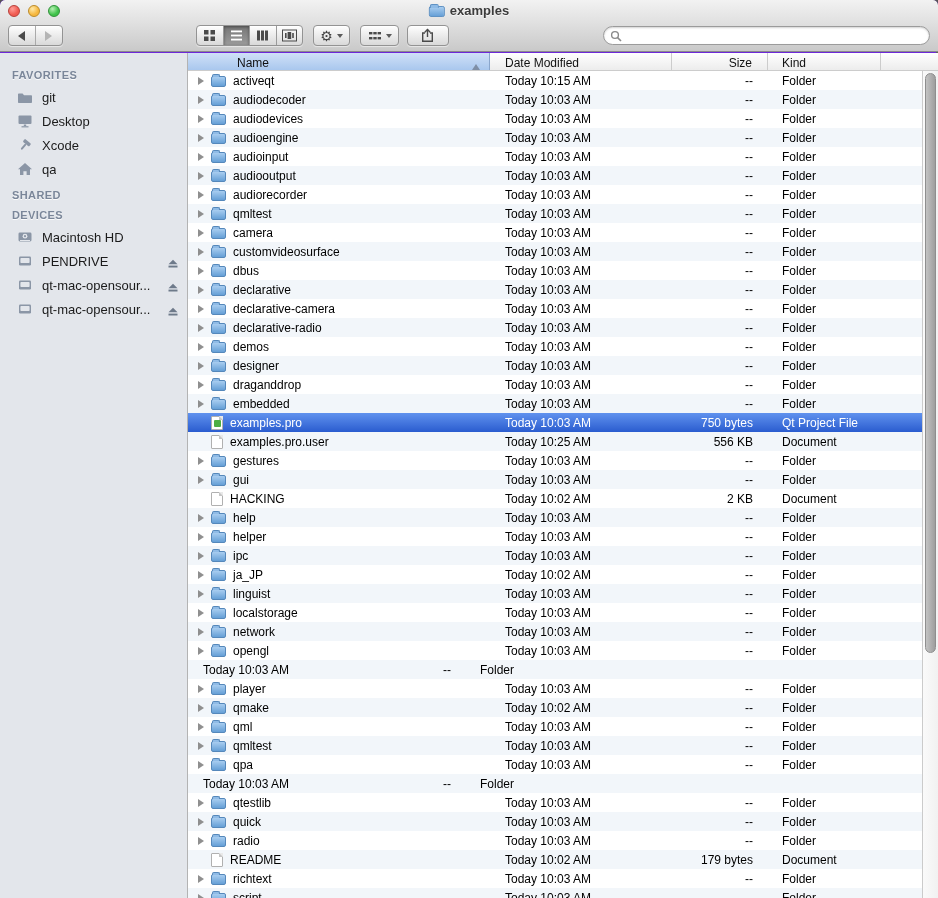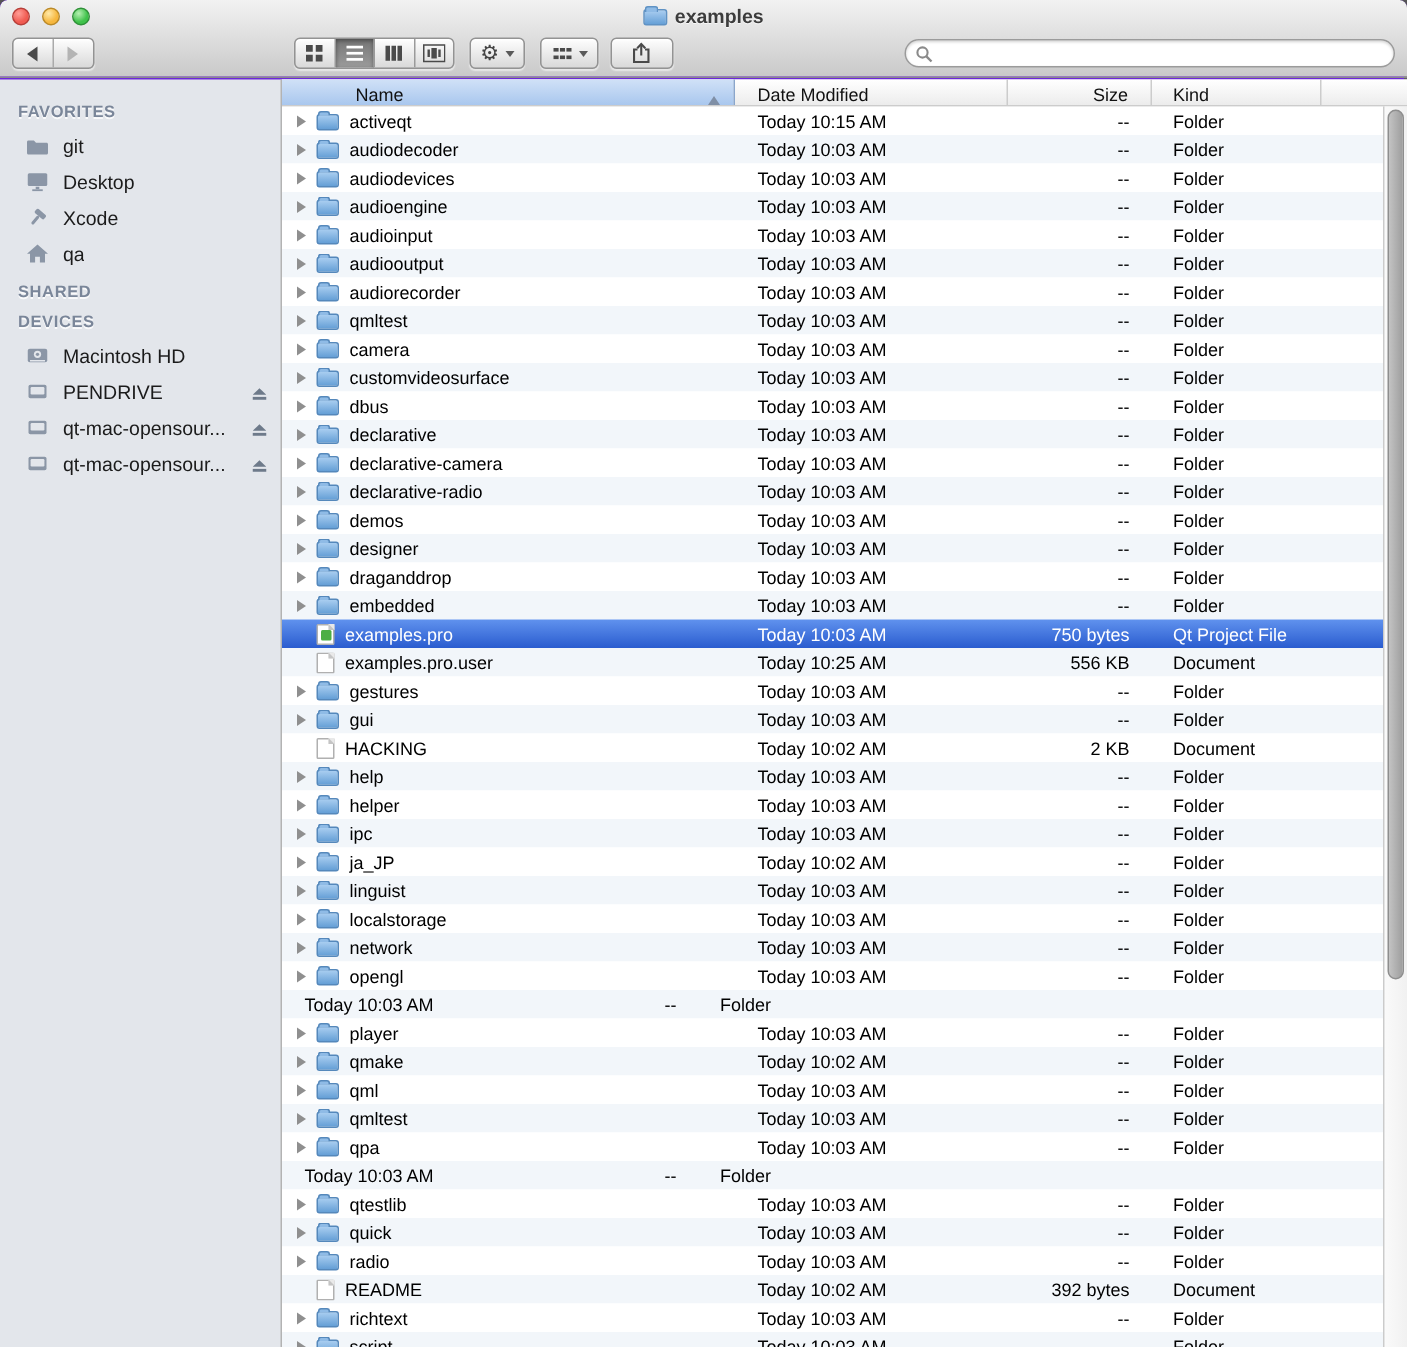--- a/index.html
+++ b/index.html
@@ -735,21 +735,21 @@
             <span class="cell size">--</span>
             <span class="cell kind">Folder</span>
           </div>
           <div class="row">
             <span class="cell name">
               <span class="disc hidden"></span>
               <span class="ficon doc"></span>
               <span class="fname">README</span>
             </span>
             <span class="cell date">Today 10:02 AM</span>
-            <span class="cell size">392 bytes</span>
+            <span class="cell size">179 bytes</span>
             <span class="cell kind">Document</span>
           </div>
           <div class="row">
             <span class="cell name">
               <span class="disc"></span>
               <span class="ficon folder"></span>
               <span class="fname">richtext</span>
             </span>
             <span class="cell date">Today 10:03 AM</span>
             <span class="cell size">--</span>

